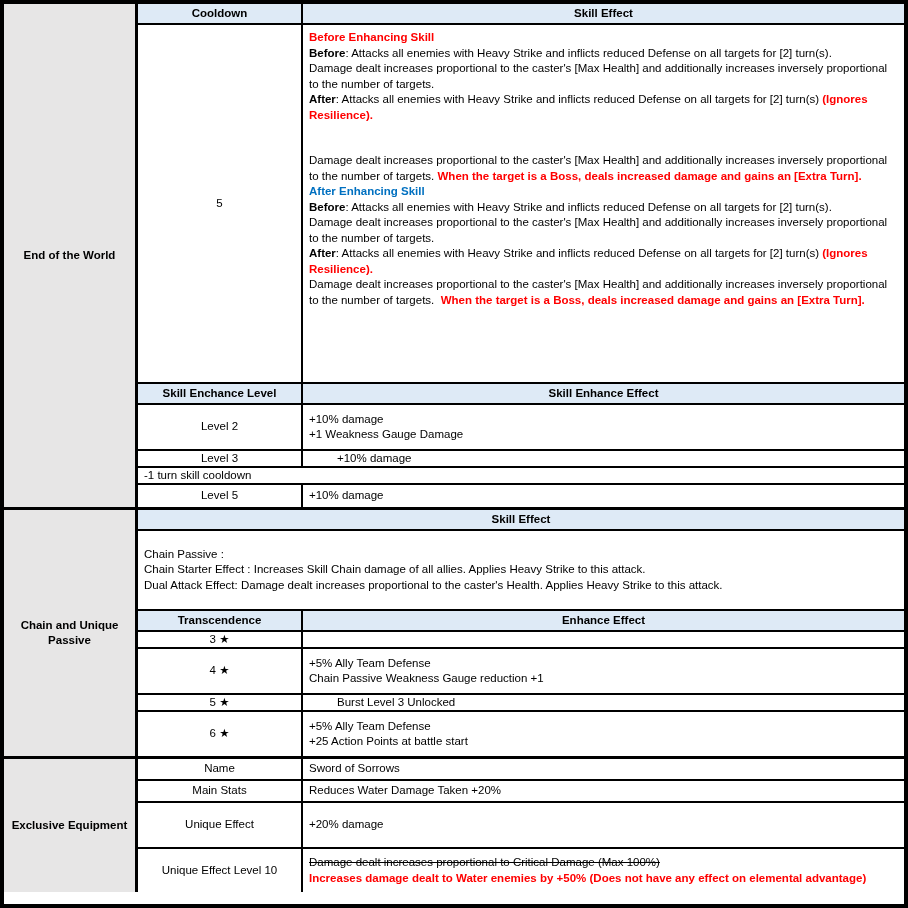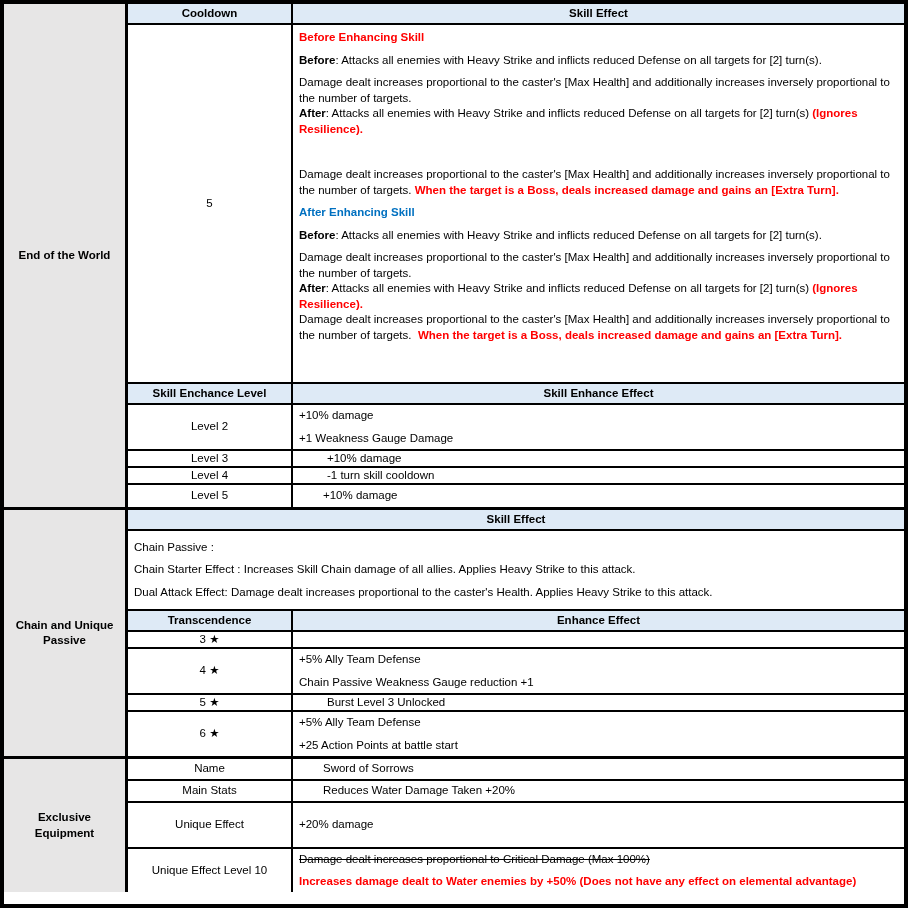--- a/index.html
+++ b/index.html
@@ -18,21 +18,21 @@
     color:#000;
   }
   .page{
     width:908px;height:908px;
     background:#FFFFFF;
     border:4px solid var(--border);
   }
   .band{display:flex;}
   .band + .band{border-top:3px solid var(--border);}
   .label-cell{
-    width:124px;
+    width:134px;
     border-right:3px solid var(--border);
     background:var(--label-bg);
     display:flex;align-items:center;justify-content:center;
     text-align:center;font-weight:bold;
     padding:2px 6px;
   }
   .rows{flex:1;display:flex;flex-direction:column;}
   .row{display:flex;border-bottom:2px solid var(--border);}
   .row:last-child{border-bottom:none;}
   .cell{min-width:0;}
@@ -43,27 +43,27 @@
   }
   .c2{flex:1;}
   .full{flex:1;}
   .hdr{
     background:var(--hdr-bg);
     font-weight:bold;
     display:flex;align-items:center;justify-content:center;
     text-align:center;
   }
   
-  .h21{height:21px;}  .h22{height:22px;gap:24px;}  .h23{height:17px;gap:28px;}
+  .h21{height:21px;}  .h22{height:22px;}  .h23{height:17px;gap:28px;}
   .h43{height:43px;}  .h44{height:44px;}  .h46{height:46px;}
   .h68{height:80px;}  .h359{height:359px;}
   
   .rich{padding:3px 6px;}
   .rich .para{white-space:pre-wrap;}
-  .rich .para + .para{margin-top:7px;}
+  .rich .para + .para{}
   .vcenter{display:flex;flex-direction:column;justify-content:center;}
   .top{padding-top:5px;}
   .b{font-weight:bold;text-align:right;}
   .red{color:var(--red);}
   .blue{color:var(--blue);}
   .strike{text-decoration:line-through;}
 </style>
 </head>
 <body>
 
@@ -100,21 +100,20 @@
             <div class="para"><span>+1 Weakness Gauge Damage</span></div>
           </div>
       </div>
       <div class="row h23">
         <div class="cell c1">Level 3</div>
         <div class="cell c2 rich vcenter">
             <div class="para"><span>+10% damage</span></div>
           </div>
       </div>
       <div class="row h23">
-        <div class="cell c1">Level 4</div>
         <div class="cell c2 rich vcenter">
             <div class="para"><span>-1 turn skill cooldown</span></div>
           </div>
       </div>
       <div class="row h22">
         <div class="cell c1">Level 5</div>
         <div class="cell c2 rich vcenter">
             <div class="para"><span>+10% damage</span></div>
           </div>
       </div>

